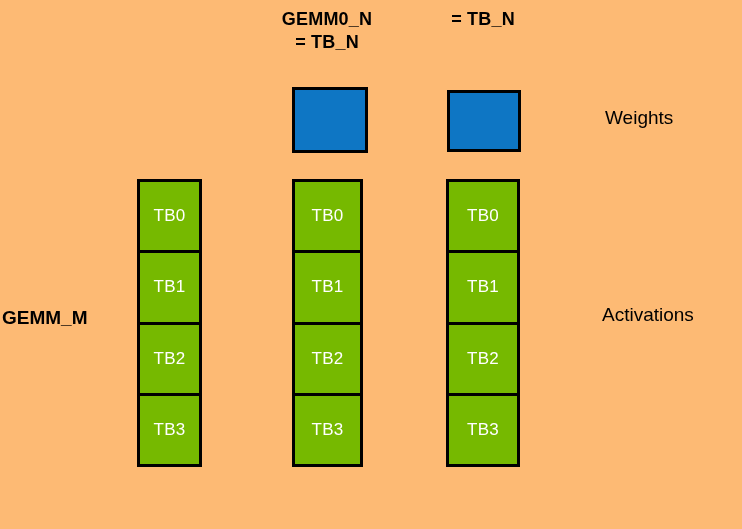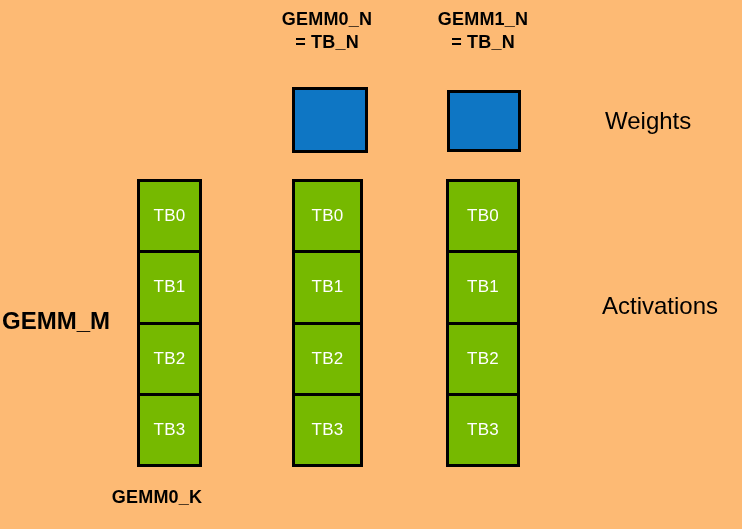--- a/index.html
+++ b/index.html
@@ -59,24 +59,24 @@
     align-items: center;
     justify-content: center;
     color: #ffffff;
     font-size: 17px;
     letter-spacing: 0.3px;
   }
   .tb-block:last-child { border-bottom: none; }
 
   .side-label {
     position: absolute;
-    font-size: 24px;
+    font-size: 19px;
   }
   #label-weights     { left: 605px; top: 107px; }
-  #label-activations { left: 602px; top: 292px; }
+  #label-activations { left: 602px; top: 304px; }
   #label-gemm-m      { left: 2px;  top: 307px; font-weight: 600; }
 
   .bottom-label {
     position: absolute;
     top: 487px;
     width: 120px;
     text-align: center;
     font-size: 18px;
     font-weight: 600;
     letter-spacing: 0.2px;
@@ -87,21 +87,20 @@
 </head>
 <body>
 
 <div class="canvas">
 
   <div class="top-label" id="top-label-0">
     <div>GEMM0_N</div>
     <div>= TB_N</div>
   </div>
   <div class="top-label" id="top-label-1">
-    <div>GEMM1_N</div>
     <div>= TB_N</div>
   </div>
 
   <div class="weight-box" id="weight-box-0"></div>
   <div class="weight-box" id="weight-box-1"></div>
 
   <div class="tb-column" id="tb-column-0">
     <div class="tb-block">TB0</div>
     <div class="tb-block">TB1</div>
     <div class="tb-block">TB2</div>
@@ -119,15 +118,14 @@
     <div class="tb-block">TB0</div>
     <div class="tb-block">TB1</div>
     <div class="tb-block">TB2</div>
     <div class="tb-block">TB3</div>
   </div>
 
   <div class="side-label" id="label-weights">Weights</div>
   <div class="side-label" id="label-activations">Activations</div>
   <div class="side-label" id="label-gemm-m">GEMM_M</div>
 
-  <div class="bottom-label" id="label-gemm0-k">GEMM0_K</div>
 
 </div>
 
 </body></html>

